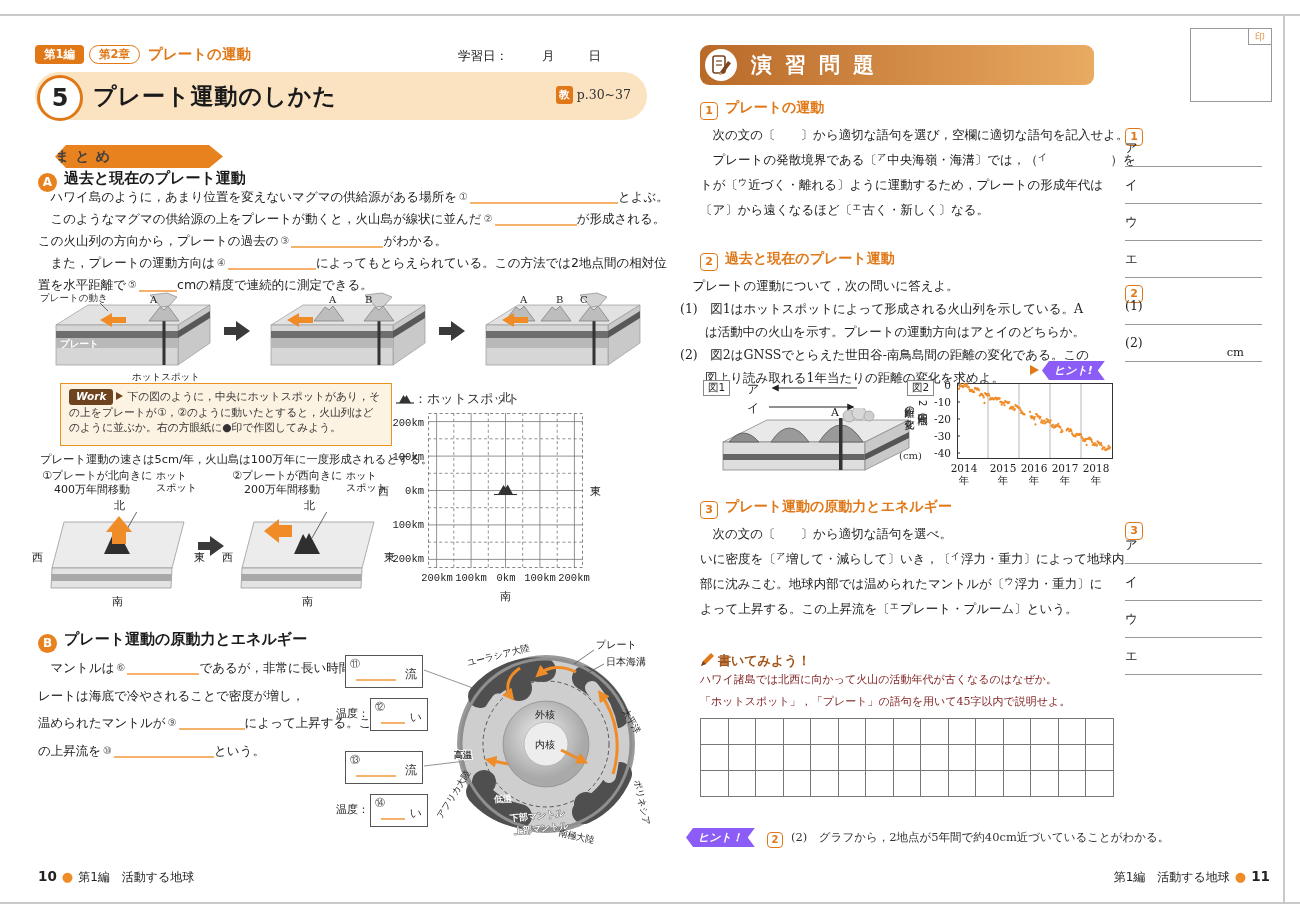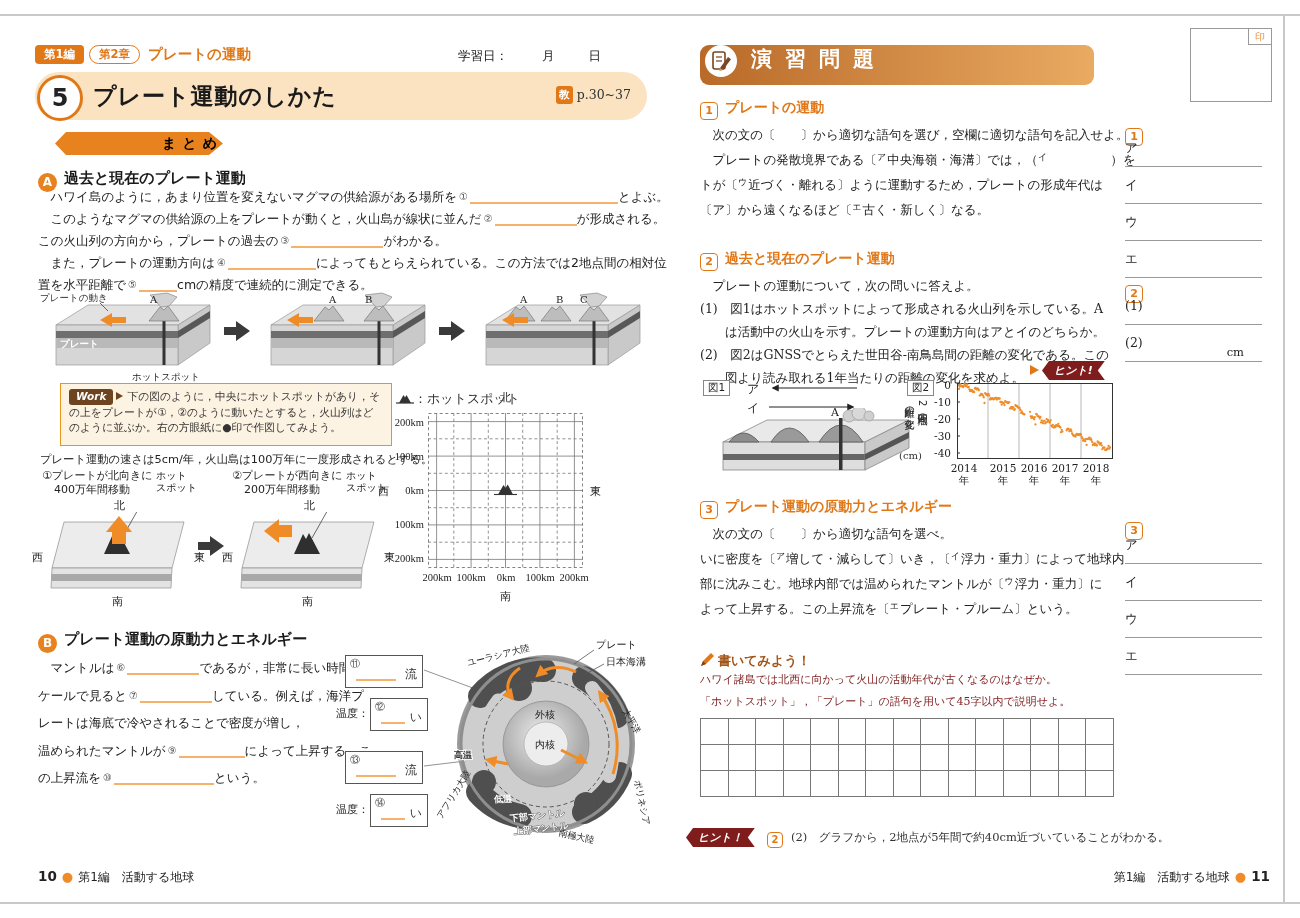--- a/index.html
+++ b/index.html
@@ -21,22 +21,22 @@
 
   
   .titlebar{position:absolute;left:35px;top:72px;width:612px;height:48px;background:#FBE3C2;border-radius:26px}
   .title-num{position:absolute;left:2px;top:3px;width:40px;height:40px;background:#fff;border:3px solid #E07818;
              border-radius:50%;display:flex;align-items:center;justify-content:center;font-size:24px;font-weight:bold;color:#222}
   .title-txt{position:absolute;left:58px;top:9px;font-size:23px;font-weight:bold;color:#1a1a1a;letter-spacing:1px}
   .bookicon{display:inline-block;background:#E07818;color:#fff;font-size:10.5px;font-weight:bold;
             padding:2px 3px;border-radius:3px;vertical-align:middle}
 
   
-  .matome{position:absolute;left:55px;top:132px;width:168px;height:23px;background:#E8821E;color:#000000;
-          font-weight:bold;font-size:14px;text-align:right;line-height:23px;letter-spacing:6px;
+  .matome{position:absolute;left:55px;top:145px;width:168px;height:23px;background:#E8821E;color:#404040;
+          font-weight:bold;font-size:14px;text-align:left;line-height:23px;letter-spacing:6px;
           clip-path:polygon(0 50%,11px 0,calc(100% - 14px) 0,100% 50%,calc(100% - 14px) 100%,11px 100%)}
 
   .sechead{position:absolute;font-weight:bold;font-size:15px;color:#1a1a1a}
   .scircle{display:inline-flex;width:19px;height:19px;background:#E8821E;color:#fff;border-radius:50%;
            align-items:center;justify-content:center;font-size:12px;font-weight:bold;margin-right:7px;vertical-align:-3px}
 
   .para{position:absolute;font-size:12.5px;color:#222}
   .para .pl{white-space:nowrap}
   .cn{font-size:10px;color:#555;margin:0 2px;vertical-align:1px}
   .bl{display:inline-block;border-bottom:2px solid #F5B26B;height:13px;vertical-align:-3px}
@@ -48,51 +48,51 @@
   .worktag{display:inline-block;background:#6E4320;color:#fff;font-weight:bold;font-style:italic;
            font-size:10.5px;padding:0 7px;border-radius:3px;margin-right:2px}
   .workarr{display:inline-block;width:0;height:0;border-top:4px solid transparent;border-bottom:4px solid transparent;
            border-left:7px solid #6E4320;margin:0 4px 0 1px}
 
   .speednote{position:absolute;left:40px;top:452px;font-size:11.3px;color:#222;white-space:nowrap}
   .figcap{position:absolute;font-size:11px;color:#222;white-space:nowrap}
   .hslabel{position:absolute;font-size:10px;color:#222;line-height:12px}
   .compass{position:absolute;font-size:11px;color:#222}
 
-  .glabel{position:absolute;font-size:10.5px;color:#222;font-family:Liberation Serif, serif;white-space:nowrap}
+  .glabel{position:absolute;font-size:10.5px;color:#222;font-family:Liberation Mono, monospace;white-space:nowrap}
 
   
   .tbox{position:absolute;border:1.5px solid #555;background:#fff}
   .tbox .cn{position:absolute;left:2px;top:1px}
   .tbox .bl{position:absolute;left:10px;bottom:6px}
   .tbox .sfx{position:absolute;right:5px;bottom:4px;font-size:12px}
   .tlabel{position:absolute;font-size:11px;font-weight:bold;color:#222}
 
   
   .pfoot{position:absolute;top:868px;font-size:12px;color:#222}
   .pfoot .pnum{font-weight:bold;font-size:13.5px}
   .odot{color:#F08C28;font-size:13px;margin:0 5px}
 
   
   .exheader{position:absolute;left:700px;top:45px;width:394px;height:40px;border-radius:9px;
-            background:linear-gradient(90deg,#B96A28,#E9AA62);display:flex;align-items:flex-start}
+            background:linear-gradient(90deg,#B96A28,#E9AA62);display:flex;align-items:center}
   .exicon{width:32px;height:32px;background:#fff;border-radius:50%;margin-left:5px;display:flex;
           align-items:center;justify-content:center}
   .extitle{color:#fff;font-size:21px;font-weight:bold;letter-spacing:13px;margin-left:14px;white-space:nowrap}
 
   .qbadge{display:inline-flex;width:16px;height:16px;border:1.8px solid #E07818;border-radius:4px;color:#E07818;
           background:#fff;font-size:11px;font-weight:bold;align-items:center;justify-content:center;vertical-align:-2px}
   .qtitle{color:#E07818;font-weight:bold;font-size:14px;margin-left:7px}
   .qbody{position:absolute;font-size:12.5px;color:#222;font-family:"DejaVu Serif",serif}
   .qbody .pl{white-space:nowrap}
 
   .figtag{display:inline-block;border:1px solid #888;font-size:10.5px;padding:0 4px;background:#fff;color:#222}
 
   
-  .hintrib{display:inline-block;background:#7f1d1d;color:#fff;font-weight:bold;font-style:italic;font-size:11px;
+  .hintrib{display:inline-block;background:#8b5cf6;color:#fff;font-weight:bold;font-style:italic;font-size:11px;
            padding:2px 12px;clip-path:polygon(0 50%,7px 0,100% 0,calc(100% - 7px) 50%,100% 100%,7px 100%)}
   .arr-r{display:inline-block;width:0;height:0;border-top:5px solid transparent;border-bottom:5px solid transparent;
          border-left:9px solid #E07818;margin-right:3px;vertical-align:-1px}
 
   
   .writehead{position:absolute;left:700px;top:652px;font-size:13px;font-weight:bold;color:#A35417}
   .writebody{position:absolute;font-size:11px;color:#7f1d1d;font-family:"DejaVu Serif",serif;white-space:nowrap}
   .wgrid{position:absolute;left:700px;top:718px;display:grid;grid-template-columns:repeat(15,27.5px);
          grid-auto-rows:26px;border-left:1px solid #777;border-top:1px solid #777}
   .wgrid div{border-right:1px solid #777;border-bottom:1px solid #777}
@@ -290,21 +290,20 @@
 <div class="glabel" style="left:483px;top:572px;width:46px;text-align:center">0km</div>
 <div class="glabel" style="left:517px;top:572px;width:46px;text-align:center">100km</div>
 <div class="glabel" style="left:551px;top:572px;width:46px;text-align:center">200km</div>
 <div class="compass" style="left:500px;top:589px">南</div>
 
 <div class="sechead nw" style="left:38px;top:630px">
   <span class="scircle">B</span><span>プレート運動の原動力とエネルギー</span>
 </div>
 <div class="para" style="left:38px;top:654px;line-height:27.5px">
   <div class="pl">　マントルは<span class="cn">⑥</span><span class="bl" style="width: 72px;"></span>であるが，非常に長い時間ス</div>
-  <div class="pl">ケールで見ると<span class="cn">⑦</span><span class="bl" style="width: 72px;"></span>している。例えば，海洋プ</div>
   <div class="pl">レートは海底で冷やされることで密度が増し，</div>
   <div class="pl">温められたマントルが<span class="cn">⑨</span><span class="bl" style="width: 66px;"></span>によって上昇する。こ</div>
   <div class="pl">の上昇流を<span class="cn">⑩</span><span class="bl" style="width: 100px;"></span>という。</div>
 </div>
 
 <div class="tbox" style="left:345px;top:655px;width:76px;height:31px">
   <span class="cn">⑪</span>
   <span class="bl" style="width:40px"></span>
   <span class="sfx">流</span>
 </div>
@@ -404,21 +403,21 @@
 <div class="qbody" style="left:700px;top:123px;line-height:23px">
   <div class="pl">　次の文の〔　　〕から適切な語句を選び，空欄に適切な語句を記入せよ。</div>
   <div class="pl">　プレートの発散境界である〔<span class="sup">ア</span>中央海嶺・海溝〕では，（<span class="sup">イ</span>　　　　　）を</div>
   <div class="pl">トが〔<span class="sup">ウ</span>近づく・離れる〕ように運動するため，プレートの形成年代は</div>
   <div class="pl">〔ア〕から遠くなるほど〔<span class="sup">エ</span>古く・新しく〕なる。</div>
 </div>
 
 <div class="abs nw" style="left:700px;top:250px">
   <span class="qbadge">2</span><span class="qtitle">過去と現在のプレート運動</span>
 </div>
-<div class="qbody" style="left:700px;top:274px;line-height:23px">
+<div class="qbody" style="left:680px;top:274px;line-height:23px">
   <div class="pl">　プレートの運動について，次の問いに答えよ。</div>
   <div class="pl">(1)　図1はホットスポットによって形成される火山列を示している。A</div>
   <div class="pl">　　は活動中の火山を示す。プレートの運動方向はアとイのどちらか。</div>
   <div class="pl">(2)　図2はGNSSでとらえた世田谷-南鳥島間の距離の変化である。この</div>
   <div class="pl">　　図より読み取れる1年当たりの距離の変化を求めよ。</div>
 </div>
 <div class="abs nw" style="left:1030px;top:361px">
   <span class="arr-r"></span><span class="hintrib">ヒント!</span>
 </div>
 

